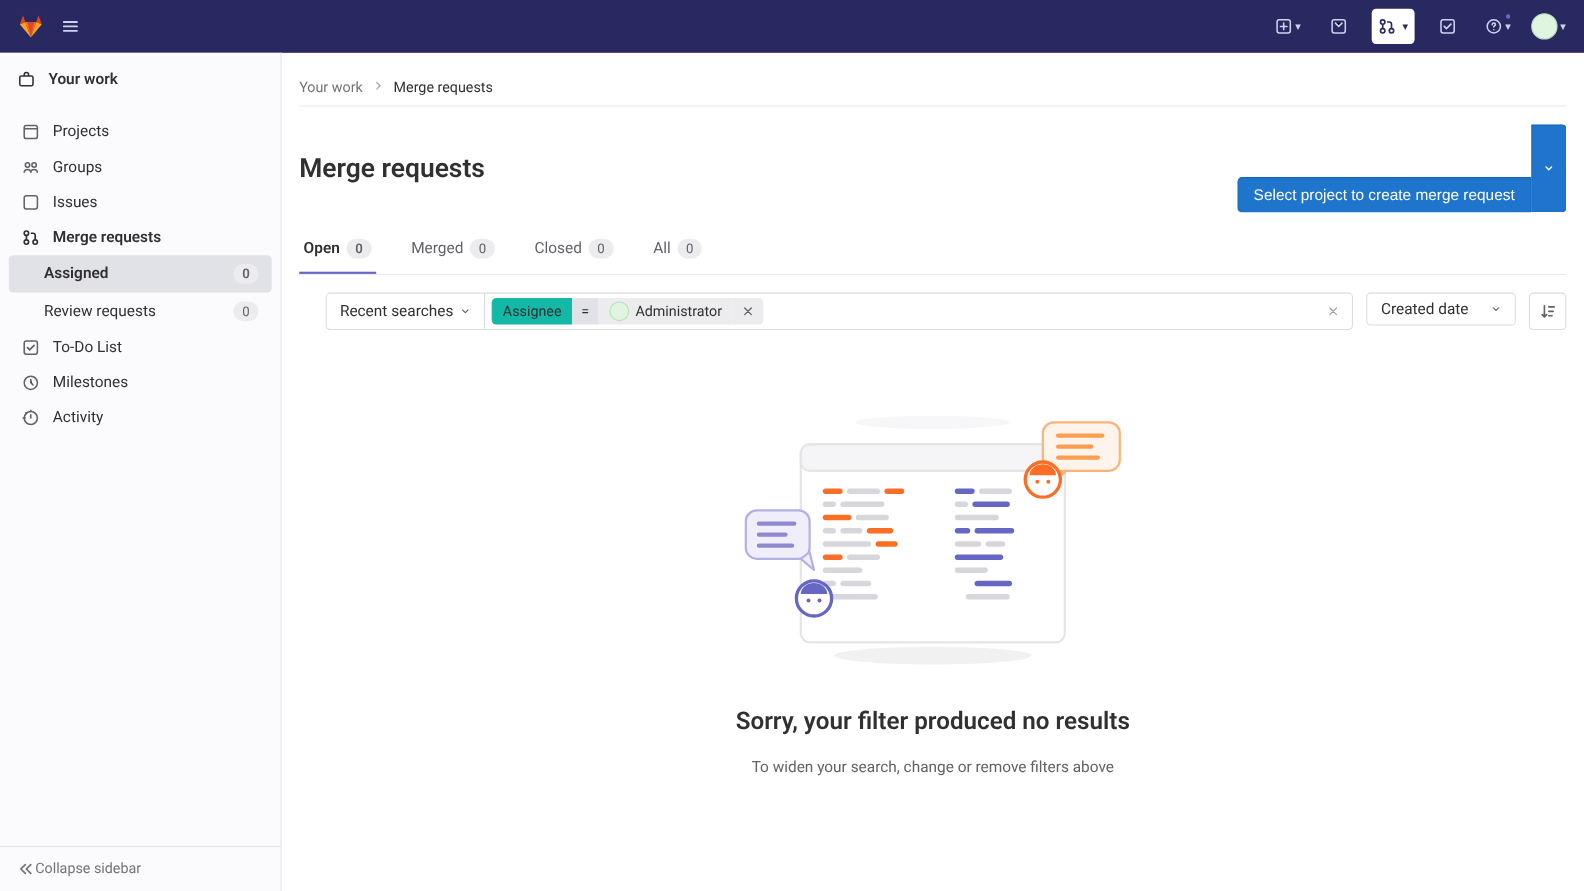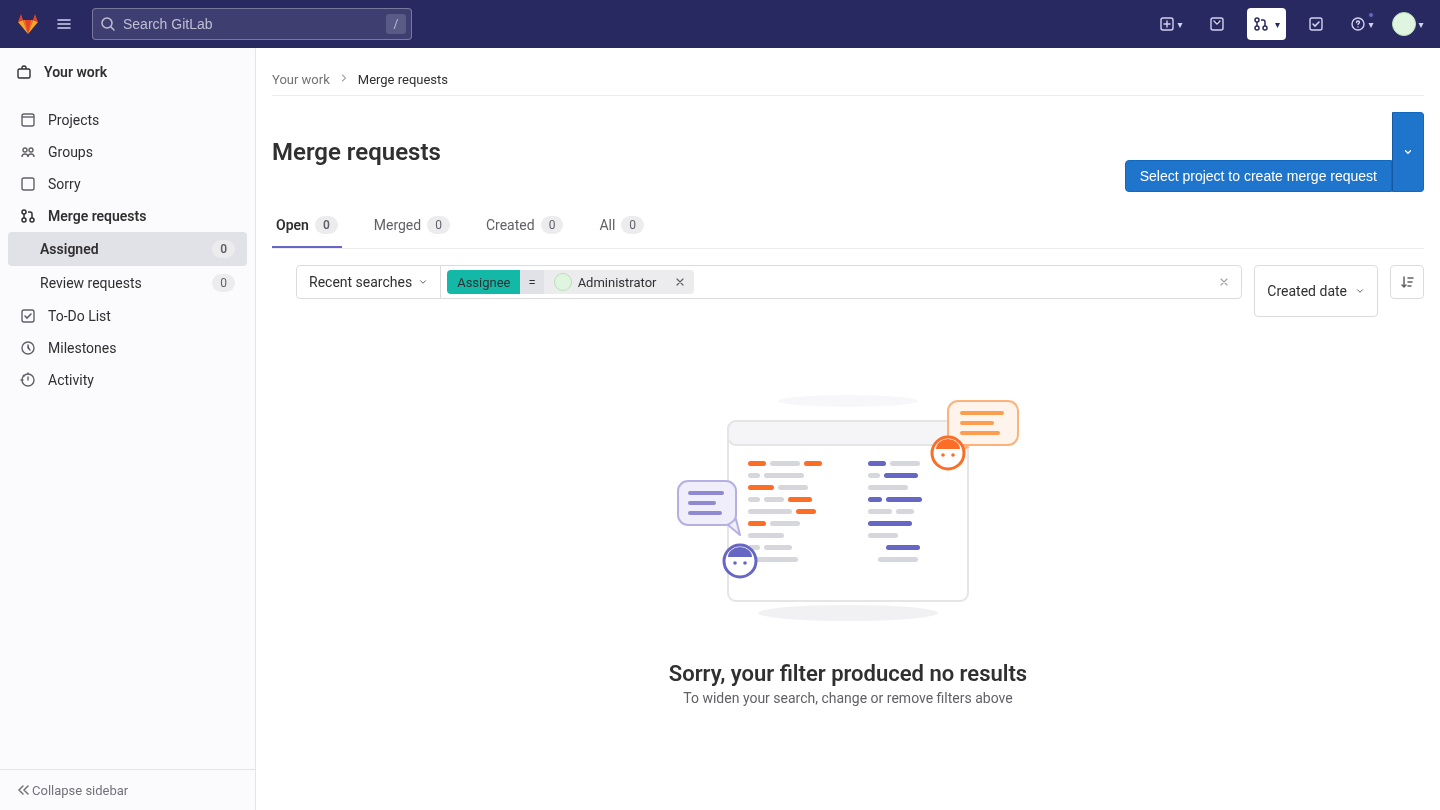--- a/index.html
+++ b/index.html
@@ -56,26 +56,26 @@
 .recent-searches { display:flex; align-items:center; gap:6px; padding: 0 12px; border-right:1px solid #dcdcde; cursor:pointer; color:#303030; white-space:nowrap; }
 .filter-chip { display:flex; align-items:stretch; margin: 4px 0 4px 6px; }
 .chip-part { display:flex; align-items:center; padding: 0 10px; background:#14b8a6; font-size:13px; }
 .chip-part.first { border-radius: 4px 0 0 4px; }
 .chip-part.op { background:#e1e1e8; padding: 0 8px; }
 .chip-part.val { background:#ececef; gap:6px; }
 .chip-close { display:flex; align-items:center; padding: 0 8px; background:#ececef; border-radius: 0 4px 4px 0; cursor:pointer; color:#626168; }
 .chip-avatar { width:18px; height:18px; border-radius:50%; background:#e0f5e0; border:1px solid #b8e0b8; display:inline-block; }
 .filter-input-area { flex:1; }
 .filter-clear { width: 34px; display:flex; align-items:center; justify-content:center; color:#a4a4ad; cursor:pointer; }
-.sort-dropdown { display:flex; align-items:center; gap:8px; padding: 0 12px; border:1px solid #dcdcde; border-radius:4px; height:52px; cursor:pointer; background:#fff; white-space:nowrap; }
+.sort-dropdown { display:flex; align-items:center; gap:20px; padding: 0 12px; border:1px solid #dcdcde; border-radius:4px; height:30px; cursor:pointer; background:#fff; white-space:nowrap; }
 .sort-dir { width:34px; height:34px; display:flex; align-items:center; justify-content:center; border:1px solid #dcdcde; border-radius:4px; cursor:pointer; background:#fff; }
 
 .empty-state { text-align:center; padding: 40px 0; }
 .empty-illustration { width: 400px; height: 260px; margin: 0 auto 20px; position: relative; }
-.empty-title { font-size: 22px; font-weight:600; margin-bottom: 4px; }
+.empty-title { font-size: 22px; font-weight:600; margin-bottom: 21px; }
 .empty-sub { color:#626168; }
 
 .icon16 { width:16px; height:16px; display:block; }
 </style>
 </head>
 <body>
 
 <div class="navbar">
   <div class="logo">
     <svg class="icon16" viewBox="0 0 24 24" style="width:24px;height:24px">
@@ -85,30 +85,20 @@
         <path fill="#fca326" d="M22 10l-5-2-5 14z"></path>
         <path fill="#e24329" d="M7 8 5 2 2 10z"></path>
         <path fill="#e24329" d="M17 8l2-6 3 8z"></path>
       </svg>
   </div>
   <div class="hamburger">
     <svg class="icon16" viewBox="0 0 16 16">
         <path stroke="currentColor" stroke-width="1.6" stroke-linecap="round" d="M2 4h12M2 8h12M2 12h12"></path>
       </svg>
   </div>
-  <div class="search-box">
-    <span class="search-icon-left">
-      <svg class="icon16" viewBox="0 0 16 16">
-          <circle cx="7" cy="7" r="5" fill="none" stroke="currentColor" stroke-width="1.5"></circle>
-          <path stroke="currentColor" stroke-width="1.5" stroke-linecap="round" d="M11 11l3 3"></path>
-        </svg>
-    </span>
-    <input class="search-input" placeholder="Search GitLab" style="">
-    <span class="search-kbd">/</span>
-  </div>
   <div class="navbar-right">
     <div class="nav-icon">
       <svg class="icon16" viewBox="0 0 16 16">
           <rect x="2" y="2" width="12" height="12" rx="2" fill="none" stroke="currentColor" stroke-width="1.4"></rect>
           <path stroke="currentColor" stroke-width="1.4" stroke-linecap="round" d="M8 5v6M5 8h6"></path>
         </svg>
         <span class="caret">▾</span>
     </div>
     <div class="nav-icon">
       <svg class="icon16" viewBox="0 0 16 16">
@@ -170,21 +160,21 @@
             <circle cx="5" cy="6" r="2" fill="none" stroke="#626168" stroke-width="1.4"></circle>
             <circle cx="11" cy="6" r="2" fill="none" stroke="#626168" stroke-width="1.4"></circle>
             <path stroke="#626168" stroke-width="1.4" fill="none" d="M2 13c0-2 1.5-3 3-3s3 1 3 3M8 13c0-2 1.5-3 3-3s3 1 3 3"></path>
           </svg>
         <span>Groups</span>
       </div>
       <div class="nav-item">
         <svg class="icon16" viewBox="0 0 16 16">
             <rect x="2" y="2" width="12" height="12" rx="2" fill="none" stroke="#626168" stroke-width="1.4"></rect>
           </svg>
-        <span>Sorry</span>
+        <span>Issues</span>
       </div>
       <div class="nav-item bold">
         <svg class="icon16" viewBox="0 0 16 16">
             <circle cx="4" cy="4" r="2" fill="none" stroke="#303030" stroke-width="1.5"></circle>
             <circle cx="4" cy="12" r="2" fill="none" stroke="#303030" stroke-width="1.5"></circle>
             <circle cx="12" cy="12" r="2" fill="none" stroke="#303030" stroke-width="1.5"></circle>
             <path stroke="#303030" stroke-width="1.5" fill="none" d="M4 6v4M12 10V6c0-1-1-2-2-2H8"></path>
           </svg>
         <span>Merge requests</span>
       </div>
@@ -253,21 +243,21 @@
     <div class="tabs">
       <div class="tab active">
         <span>Open</span>
         <span class="badge-count">0</span>
       </div>
       <div class="tab">
         <span>Merged</span>
         <span class="badge-count">0</span>
       </div>
       <div class="tab">
-        <span>Created</span>
+        <span>Closed</span>
         <span class="badge-count">0</span>
       </div>
       <div class="tab">
         <span>All</span>
         <span class="badge-count">0</span>
       </div>
     </div>
 
     <div class="filter-row">
       <div class="filter-bar">

